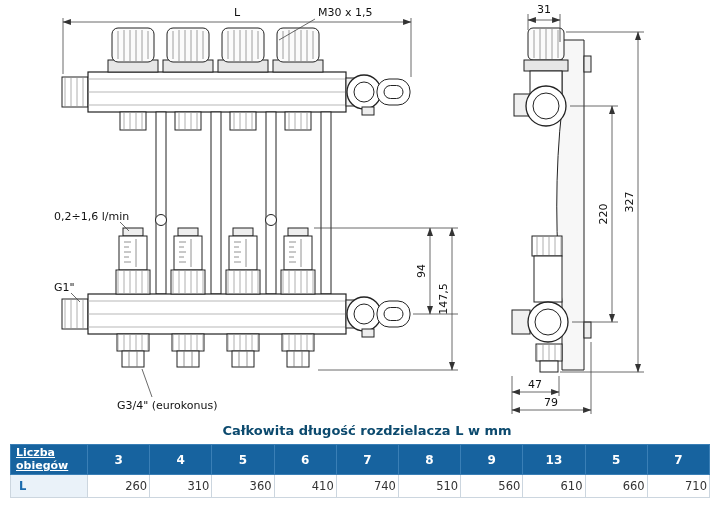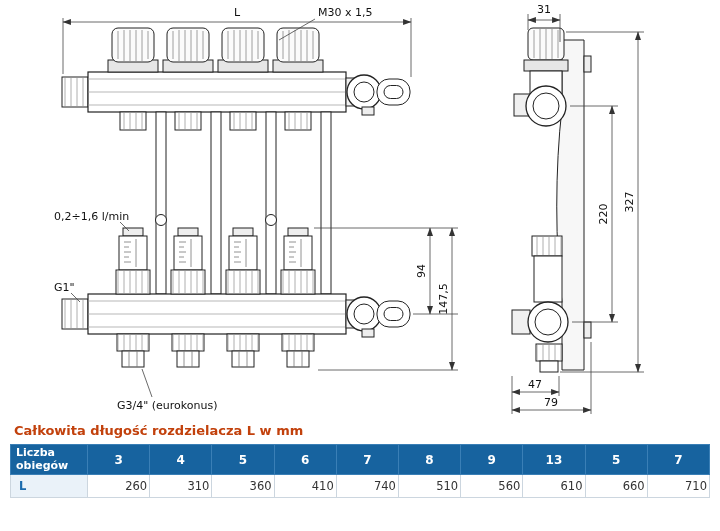--- a/index.html
+++ b/index.html
@@ -1,23 +1,23 @@
 <!DOCTYPE html>
 <html><head>
 <meta charset="utf-8">
 <style>
   html,body{margin:0;padding:0;background:#ffffff;width:720px;height:531px;overflow:hidden;
     font-family:"DejaVu Sans","Liberation Sans",sans-serif;}
   .drawing-wrap{width:720px;height:420px;}
   svg text{font-family:"DejaVu Sans","Liberation Sans",sans-serif;font-size:11px;fill:#111;stroke:none;}
-  .caption{font-size:13px;font-weight:bold;color:#c2410c;margin:3px 0 6px 14px;}
+  .caption{font-size:13px;font-weight:bold;color:#0c4a6e;margin:3px 0 6px 14px;text-align:center;}
   .ltable{border-collapse:collapse;margin-left:10px;width:700px;table-layout:fixed;}
   .ltable th{background:#17639f;color:#fff;font-weight:bold;border:1px solid #3a7fb6;
     padding:4px 2px;text-align:center;font-size:12px;vertical-align:middle;}
-  .ltable th.lab{font-size:11px;line-height:1.15;width:66px;padding:2px 5px;text-align:left;}
+  .ltable th.lab{font-size:11px;line-height:1.15;width:66px;padding:2px 5px;text-align:left;text-decoration:underline;}
   .ltable td{border:1px solid #ccd6df;color:#333;text-align:right;padding:4px 2px;font-size:11.5px;}
   .ltable td.lcell{color:#1a6aad;font-weight:bold;background:#eaf2f9;text-align:left;padding-left:8px;}
 </style>
 </head>
 <body>
 
 <div class="drawing-wrap">
 <svg width="720" height="420" viewBox="0 0 720 420">
   <defs>
     <marker id="arr" viewBox="0 0 10 8" markerWidth="11" markerHeight="9" refX="9" refY="4" orient="auto-start-reverse">

